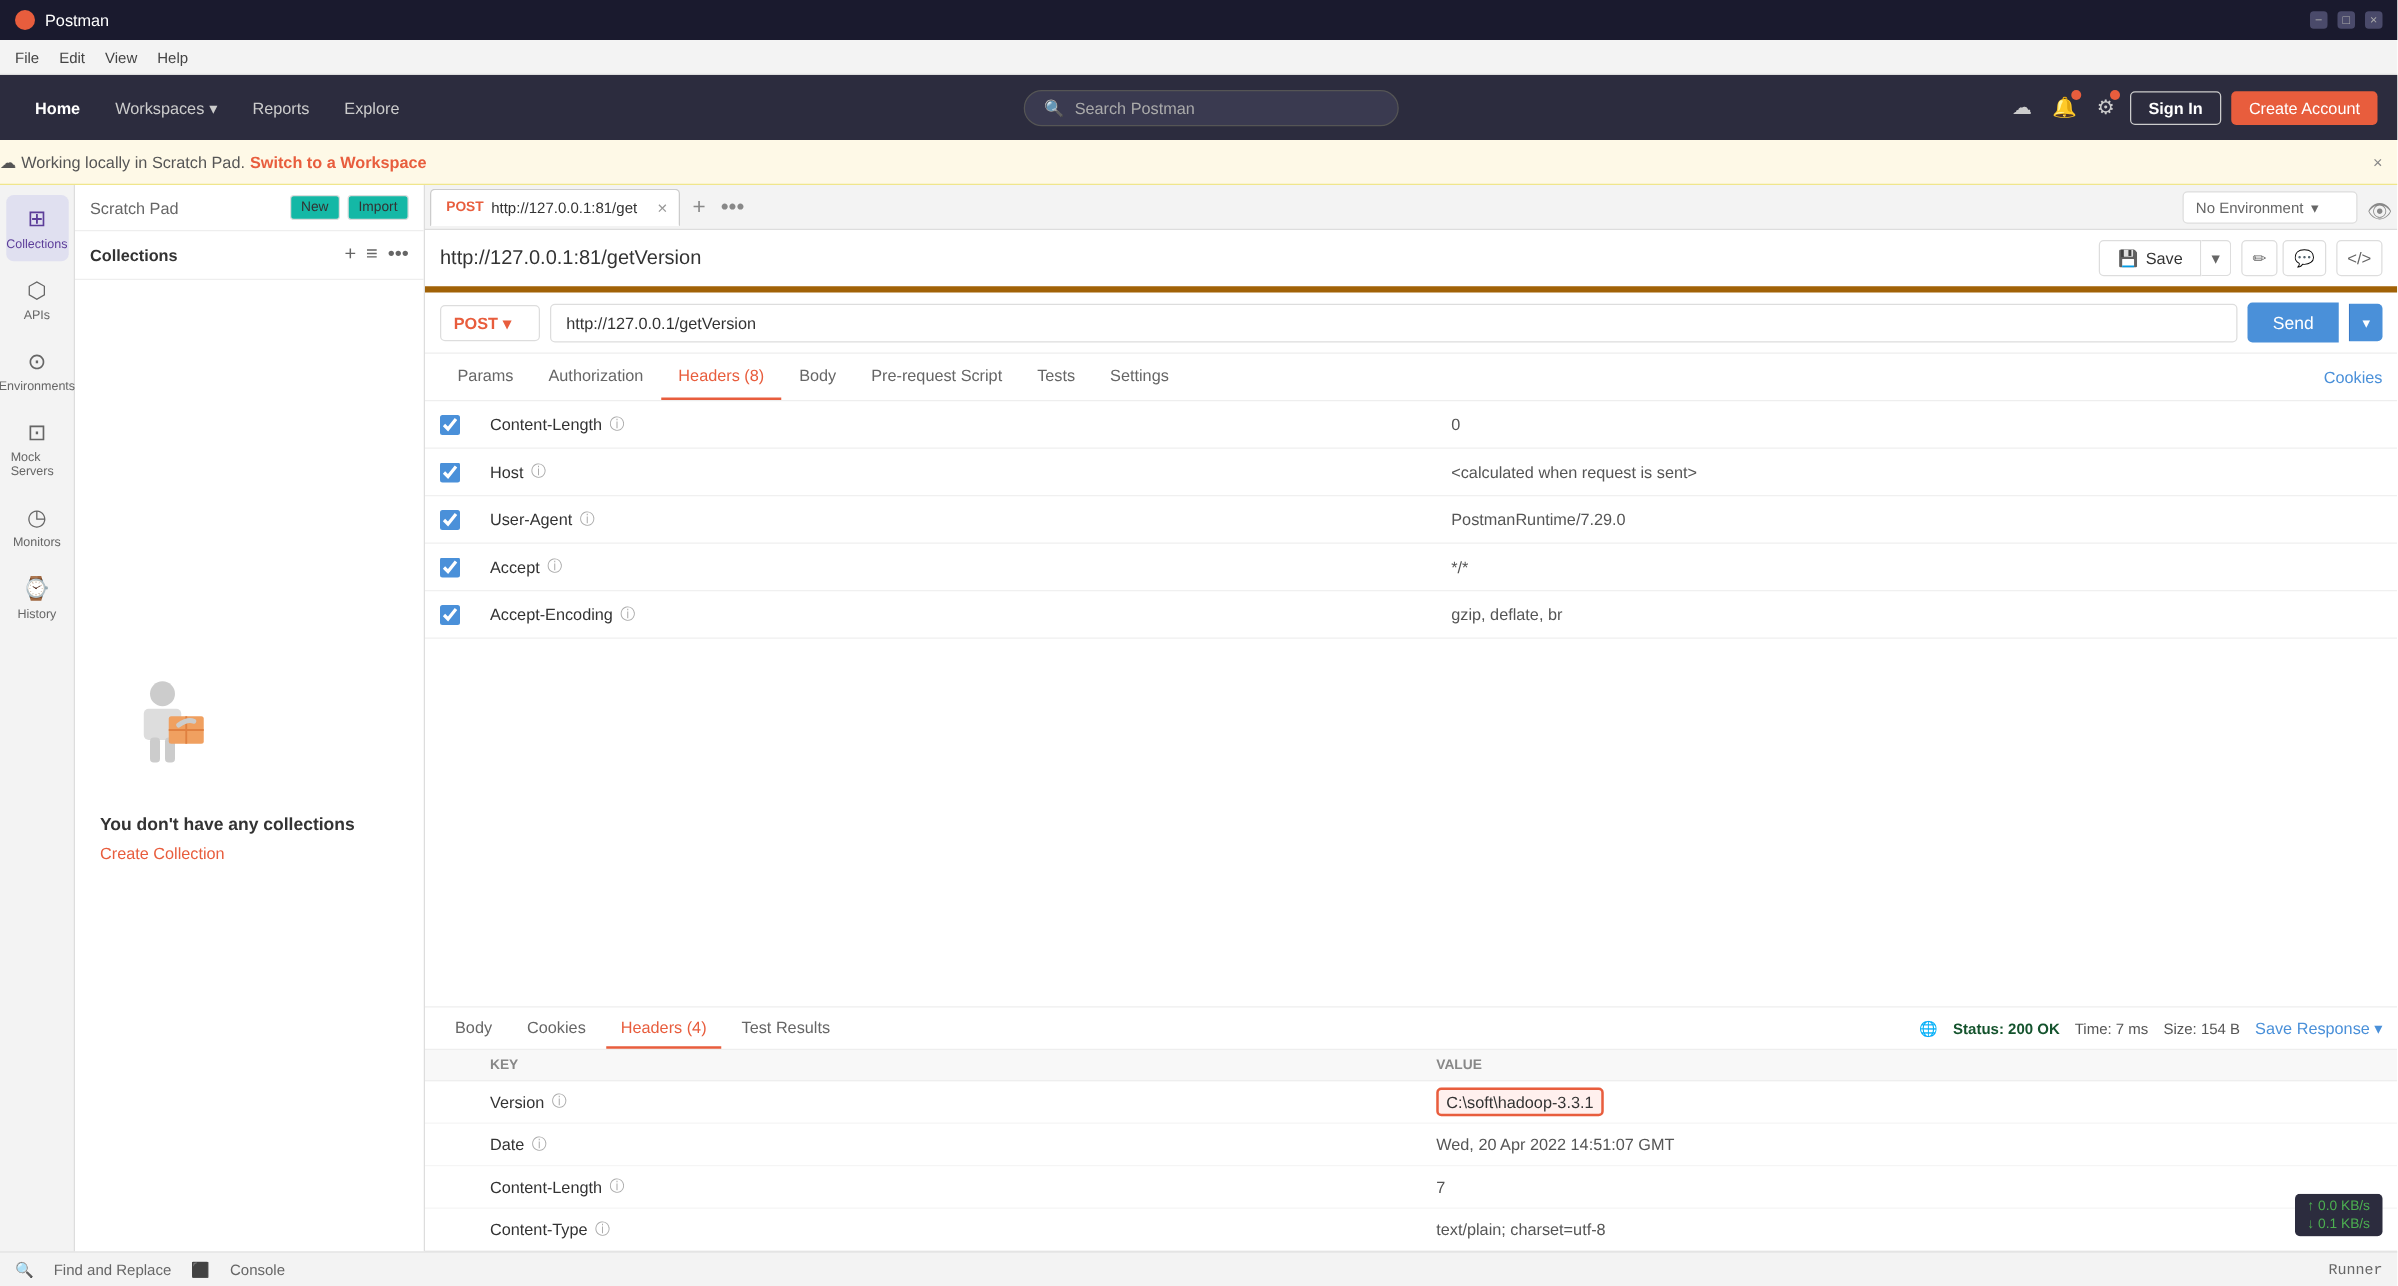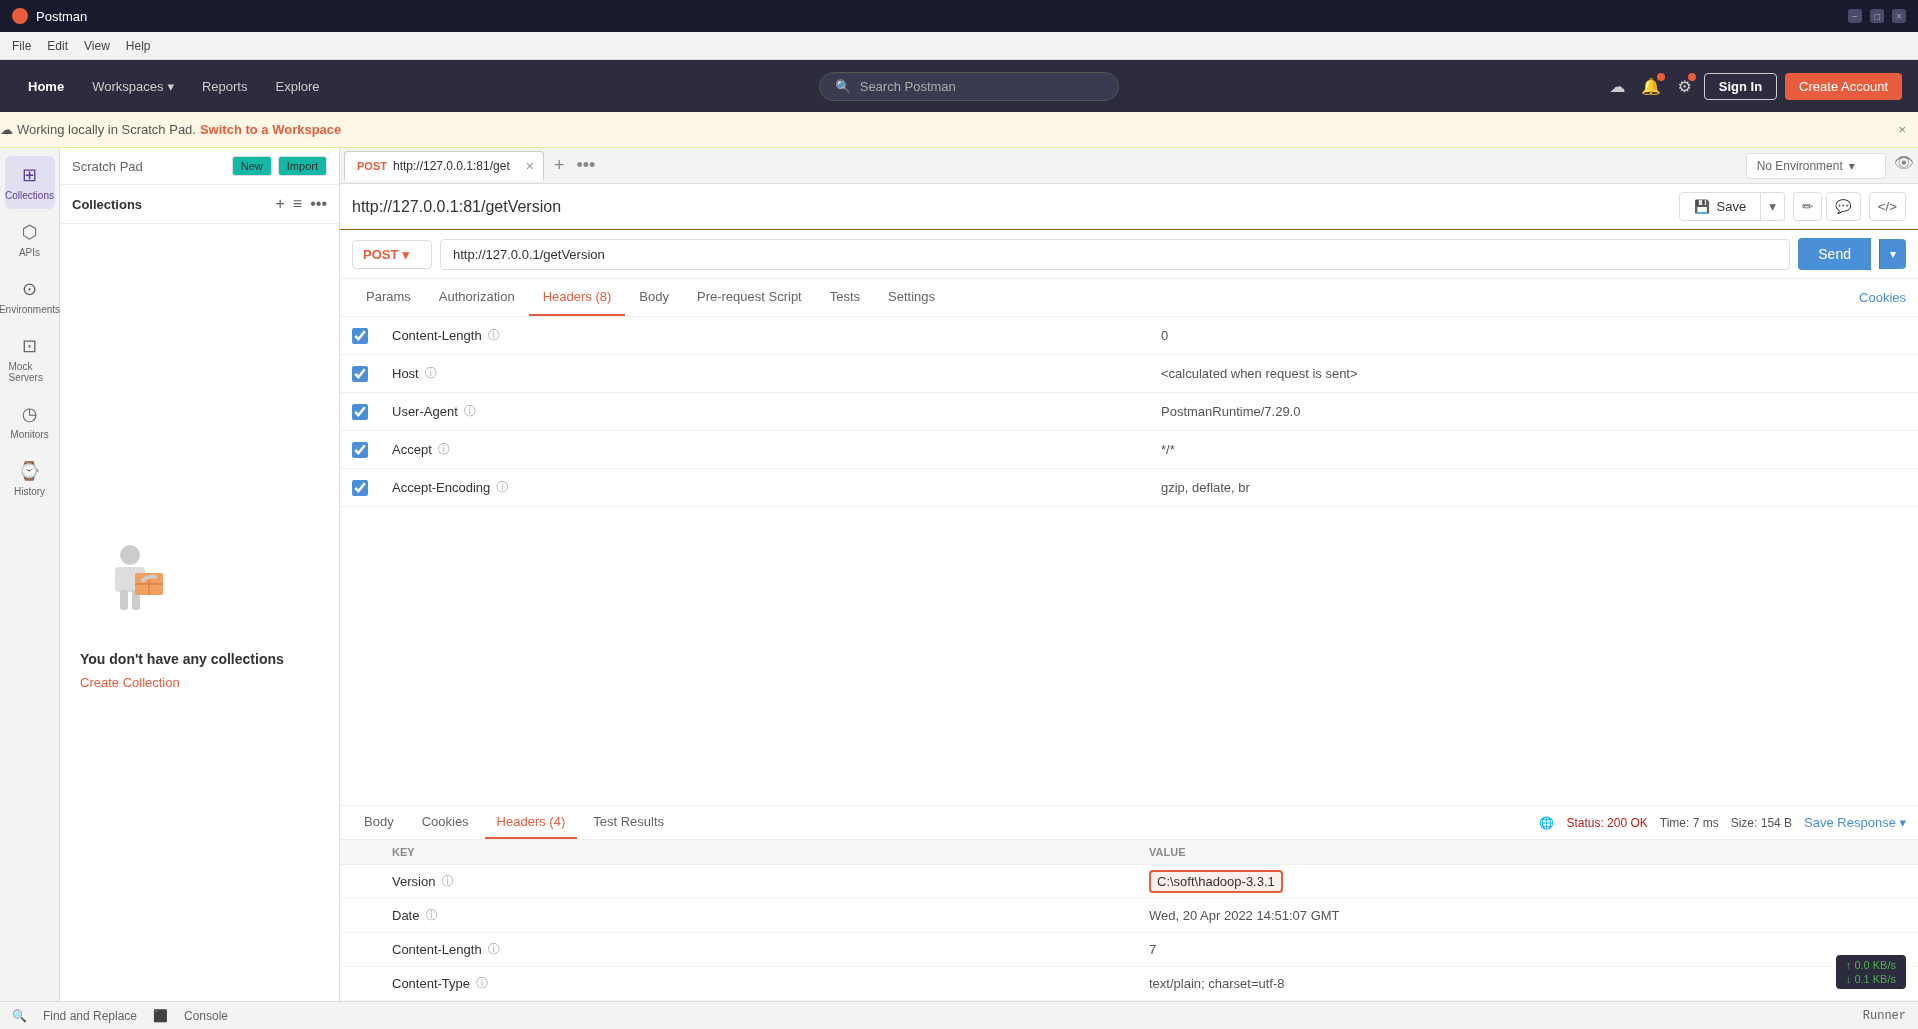--- a/index.html
+++ b/index.html
@@ -329,21 +329,21 @@
     }
     .res-tab {
       padding: 8px 12px;
       font-size: 13px;
       color: #666;
       cursor: pointer;
       border-bottom: 2px solid transparent;
     }
     .res-tab.active { color: #e85d3d; border-bottom: 2px solid #e85d3d; }
     .response-meta { margin-left: auto; display: flex; gap: 12px; align-items: center; font-size: 12px; color: #555; }
-    .status-ok { color: #b91c1c; font-weight: 400; }
+    .status-ok { color: #14532d; font-weight: 700; }
     .save-response-btn { color: #4a90d9; cursor: pointer; font-size: 13px; }
 
     
     .response-table-header {
       display: grid;
       grid-template-columns: 1fr 1fr;
       padding: 6px 12px 6px 52px;
       background: #f8f8f8;
       border-bottom: 1px solid #eee;
       font-size: 11px;
@@ -412,21 +412,21 @@
       gap: 6px;
       cursor: pointer;
       min-width: 140px;
     }
 
     .request-meta-bar {
       display: flex;
       align-items: center;
       padding: 8px 12px;
       justify-content: space-between;
-      border-bottom: 1px solid #a16207;
+      border-bottom: 5px solid #a16207;
     }
 
     .save-btn-group { display: flex; align-items: center; }
     .save-btn {
       background: #fff;
       border: 1px solid #ddd;
       border-radius: 4px 0 0 4px;
       padding: 6px 14px;
       font-size: 13px;
       cursor: pointer;
@@ -459,21 +459,21 @@
       background: #fff;
       border: 1px solid #ddd;
       border-radius: 4px;
       padding: 6px 8px;
       cursor: pointer;
       color: #666;
     }
 
     .top-right-area {
       display: flex;
-      align-items: flex-start;
+      align-items: flex-end;
       gap: 8px;
     }
   </style>
 </head>
 <body>
 
 <div class="title-bar">
   <div class="title-bar-left">
     <span class="title-bar-icon"></span>
     <span>Postman</span>

